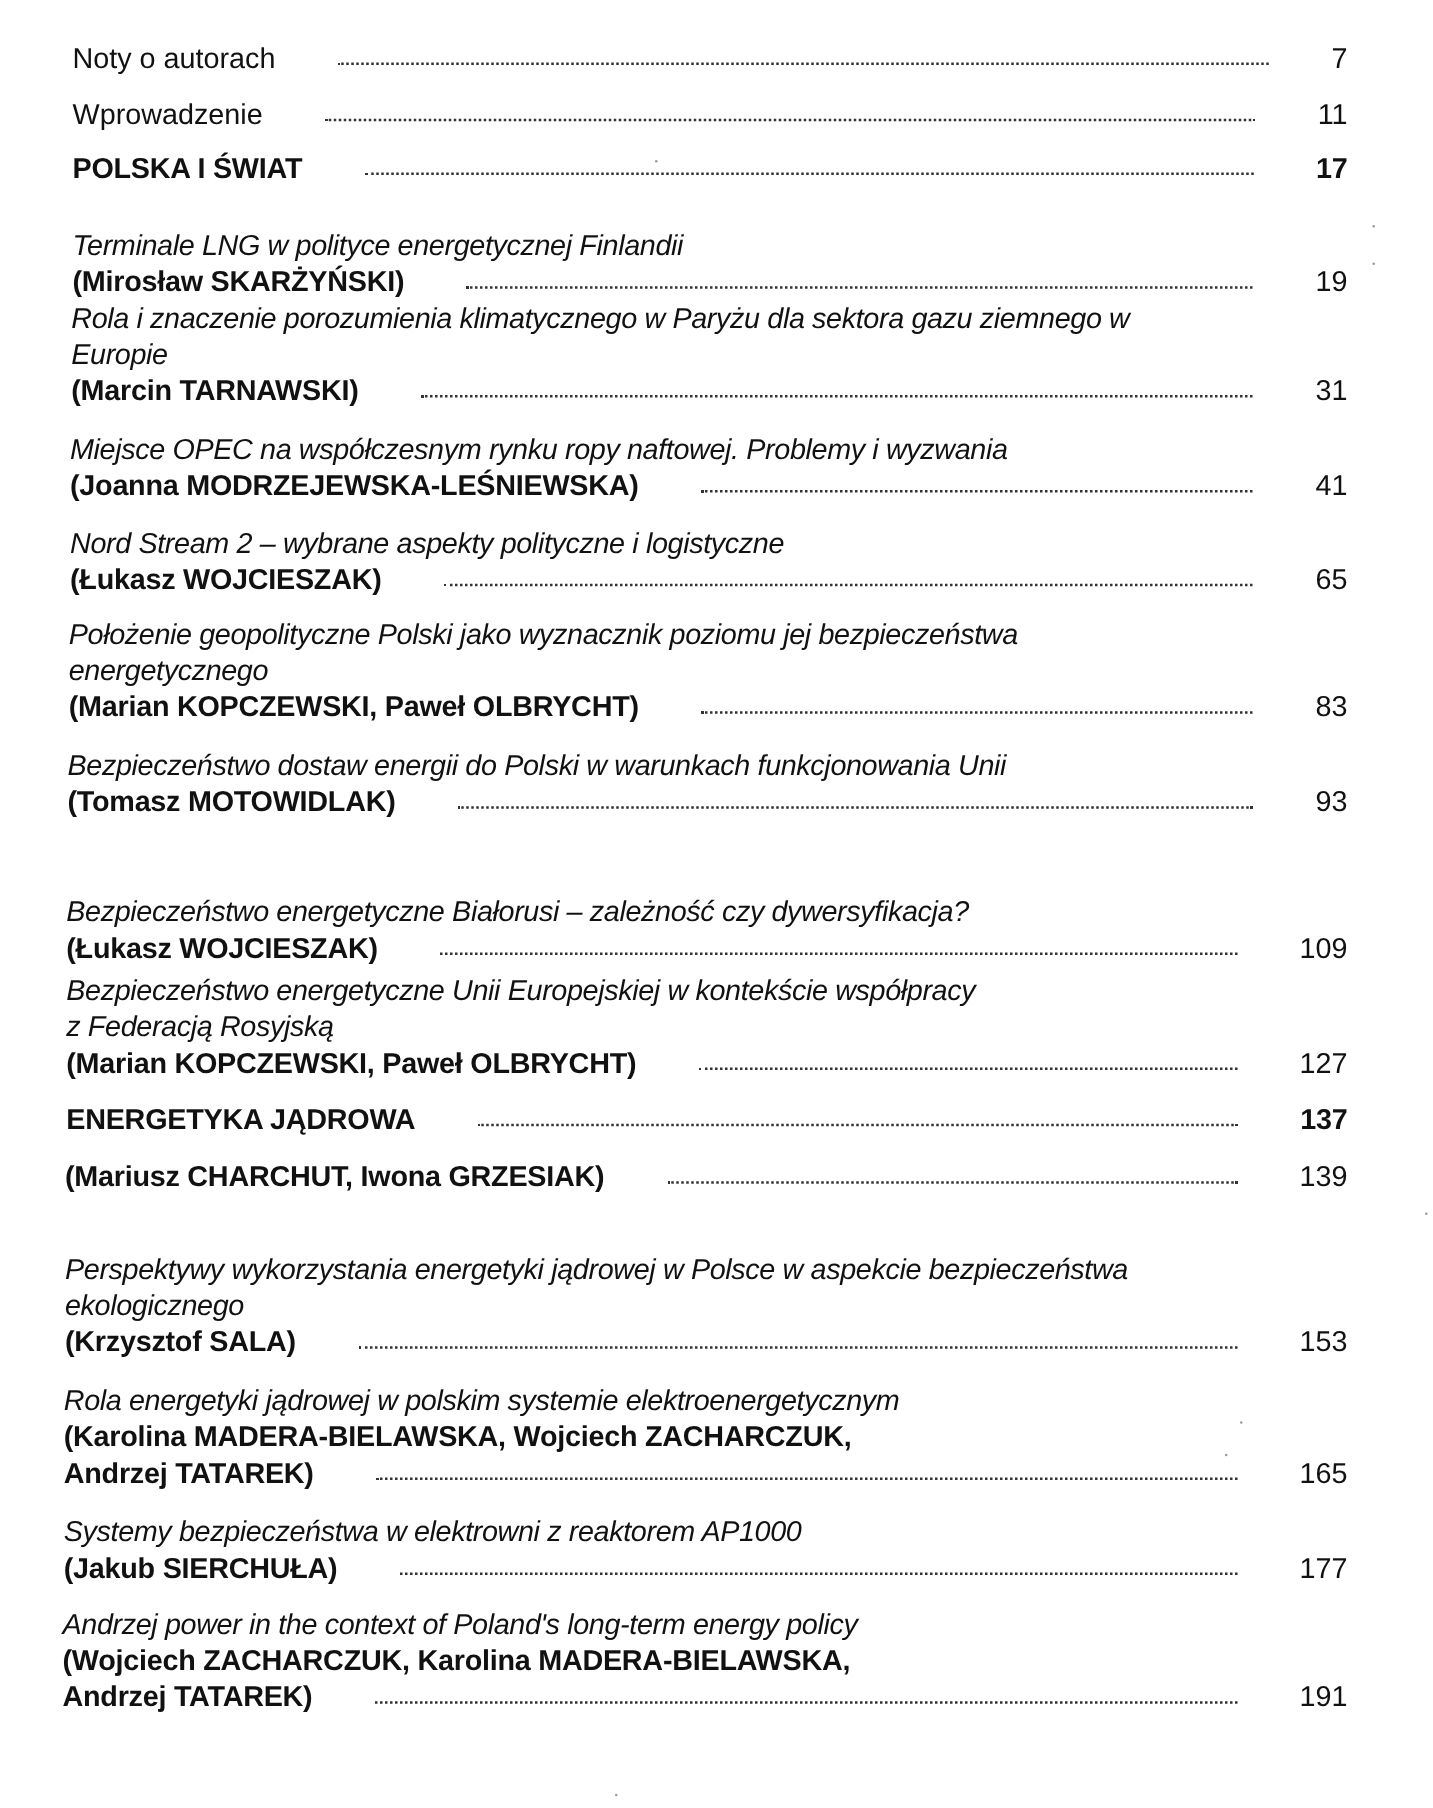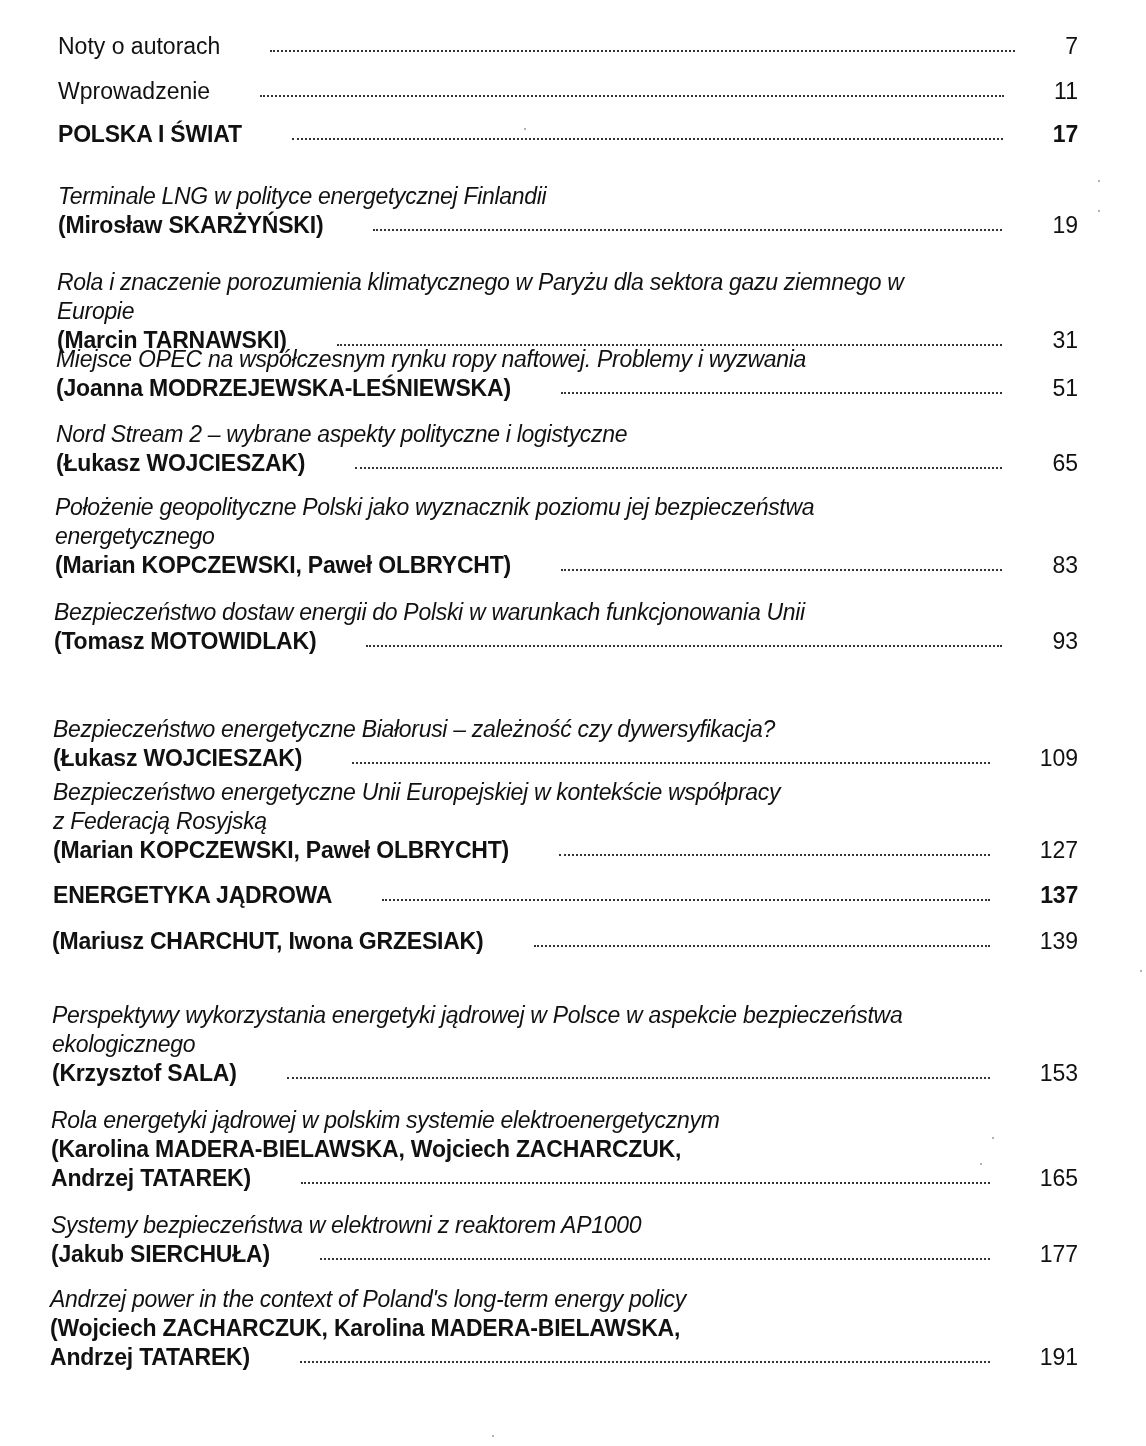--- a/index.html
+++ b/index.html
@@ -48,35 +48,35 @@
       </div>
     </div>
     <div class="entry" style="top: 182px; left: 58px; width: 1020px;">
       <div class="title-line">Terminale LNG w polityce energetycznej Finlandii</div>
       <div class="line">
         <span class="label bold">(Mirosław SKARŻYŃSKI)</span>
         <span class="leader"></span>
         <span class="page-num">19</span>
       </div>
     </div>
-    <div class="entry" style="top: 240px; left: 57px; width: 1021px; margin-top: 28px;">
+    <div class="entry" style="top: 240px; left: 57px; width: 1021px;">
       <div class="title-line">Rola i znaczenie porozumienia klimatycznego w Paryżu dla sektora gazu ziemnego w</div>
       <div class="title-line">Europie</div>
       <div class="line">
         <span class="label bold">(Marcin TARNAWSKI)</span>
         <span class="leader"></span>
         <span class="page-num">31</span>
       </div>
     </div>
     <div class="entry" style="top: 345px; left: 56px; width: 1022px;">
       <div class="title-line">Miejsce OPEC na współczesnym rynku ropy naftowej. Problemy i wyzwania</div>
       <div class="line">
         <span class="label bold">(Joanna MODRZEJEWSKA-LEŚNIEWSKA)</span>
         <span class="leader"></span>
-        <span class="page-num">51</span>
+        <span class="page-num">41</span>
       </div>
     </div>
     <div class="entry" style="top: 420px; left: 56px; width: 1022px;">
       <div class="title-line">Nord Stream 2 – wybrane aspekty polityczne i logistyczne</div>
       <div class="line">
         <span class="label bold">(Łukasz WOJCIESZAK)</span>
         <span class="leader"></span>
         <span class="page-num">65</span>
       </div>
     </div>

